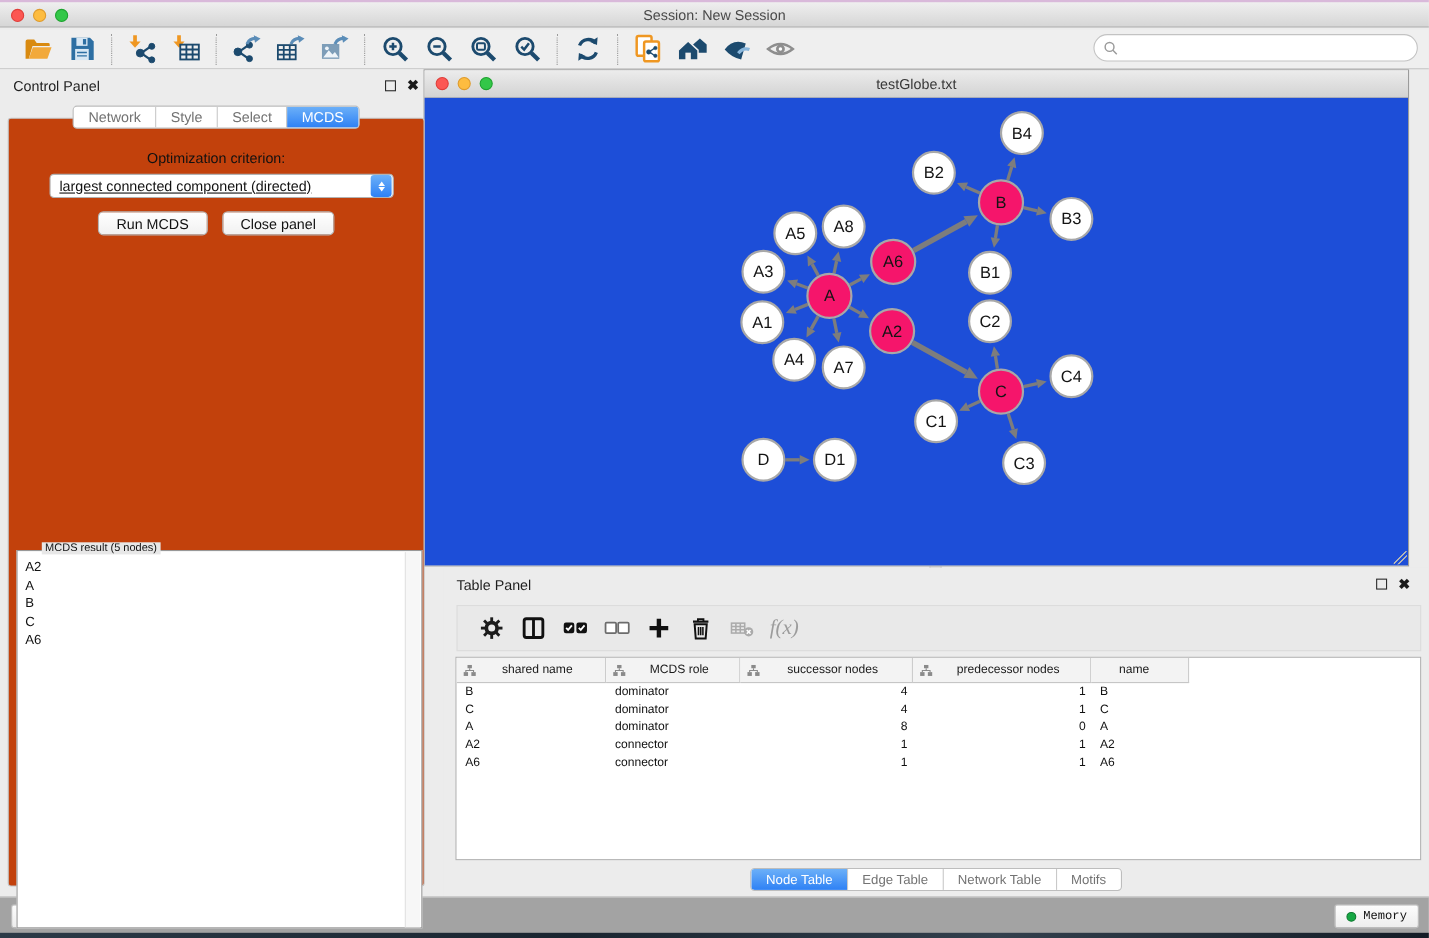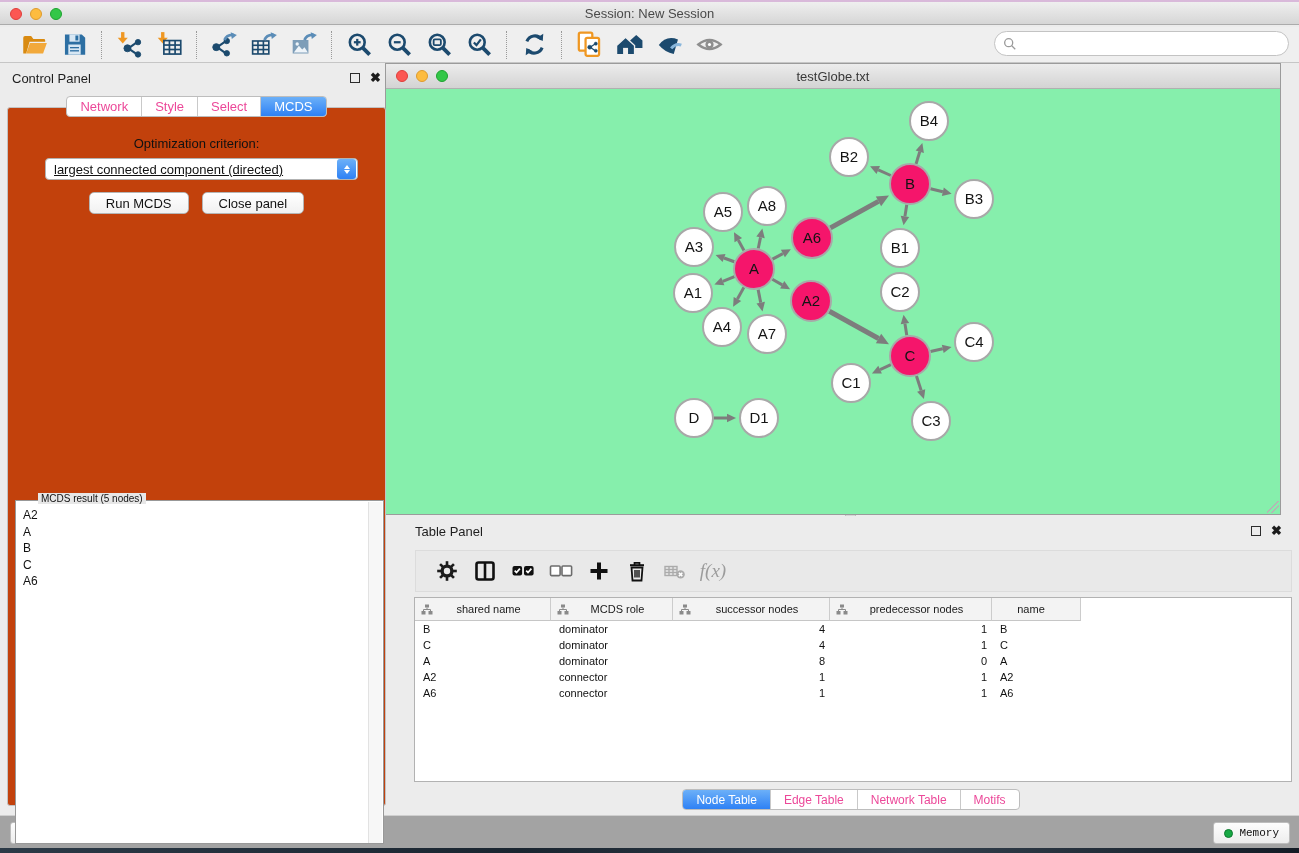--- a/index.html
+++ b/index.html
@@ -31,21 +31,21 @@
 
   
   .control-panel { left:0; top:63px; width:393px; height:752px; background:#ececec; }
   .panel-header { height:30px; display:flex; align-items:center; padding:0 12px; }
   .panel-title { font-size:13px; color:#1e1e1e; }
   .panel-winbtns { margin-left:auto; display:flex; align-items:center; gap:10px; }
   .float-btn { width:10px; height:10px; border:1.6px solid #2c2c2c; background:transparent; cursor:pointer; }
   .close-btn { font-size:13px; font-weight:bold; color:#1b1b1b; cursor:pointer; line-height:10px; }
 
   .seg-group { display:flex; border:1px solid #bdbdbd; border-radius:4px; background:#fff; overflow:hidden; height:21px; }
-  .seg { font-size:13px; color:#ec4899; display:flex; align-items:center; justify-content:center;
+  .seg { font-size:13px; color:#737373; display:flex; align-items:center; justify-content:center;
     padding:0 13px; border-left:1px solid #c9c9c9; cursor:pointer; white-space:nowrap; }
   .seg:first-child { border-left:none; }
   .seg.sel { background:linear-gradient(#6cb0f8,#2e81f5); color:#fff; }
 
   .cp-tabs { position:absolute; left:0; top:33px; width:100%; display:flex; justify-content:center; z-index:2; }
   .cp-content { position:absolute; left:7px; top:44px; width:379px; height:699px;
     background:#c2410c; border:1px solid #c2c2c2; border-radius:3px; z-index:1; }
   .opt-label { position:absolute; left:0; top:28px; width:100%; text-align:center; font-size:13px; color:#111; }
   .dropdown { position:absolute; left:37px; top:50px; width:313px; height:22px; background:#fff;
     border:1px solid #b2b2b2; border-radius:4px; display:flex; align-items:center; cursor:pointer; }
@@ -68,21 +68,21 @@
 
   
   .grip-v { left:396px; top:433px; width:7px; height:14px; background:#d6d6d6; border:1px solid #bdbdbd; cursor:col-resize; }
   .grip-h { left:845px; top:512px; width:11px; height:7px; background:#d6d6d6; border:1px solid #bdbdbd; cursor:row-resize; }
 
   
   .network-frame { left:385px; top:63px; width:896px; height:452px; border:1px solid #9b9b9b; background:#fff; }
   .nf-titlebar { height:25px; background:linear-gradient(#ececec,#d3d3d3); border-bottom:1px solid #b0b0b0;
     display:flex; align-items:center; justify-content:center; position:relative; }
   .nf-title { font-size:13px; color:#383838; }
-  .nf-canvas { position:relative; width:894px; height:425px; background:#86efac; overflow:hidden; }
+  .nf-canvas { position:relative; width:894px; height:425px; background:#1d4ed8; overflow:hidden; }
   .resize-corner { position:absolute; right:1px; bottom:1px; width:12px; height:12px;
     background:linear-gradient(135deg, transparent 45%, #b5b5b5 45%, #b5b5b5 52%, transparent 52%, transparent 65%, #b5b5b5 65%, #b5b5b5 72%, transparent 72%); cursor:nwse-resize; }
 
   
   .table-panel { left:403px; top:516px; width:896px; height:299px; background:#ececec; }
   .tp-toolbar { position:absolute; left:12px; top:34px; width:877px; height:42px; background:#e9e9e9;
     border:1px solid #dcdcdc; display:flex; align-items:center; padding-left:12px; }
   .tp-item { width:38px; height:34px; display:flex; align-items:center; justify-content:center; cursor:pointer; }
   .tp-item svg { width:24px; height:24px; }
   .tp-item.fx { font-family:"Liberation Serif", serif; font-style:italic; font-size:19px; color:#9c9c9c; }

